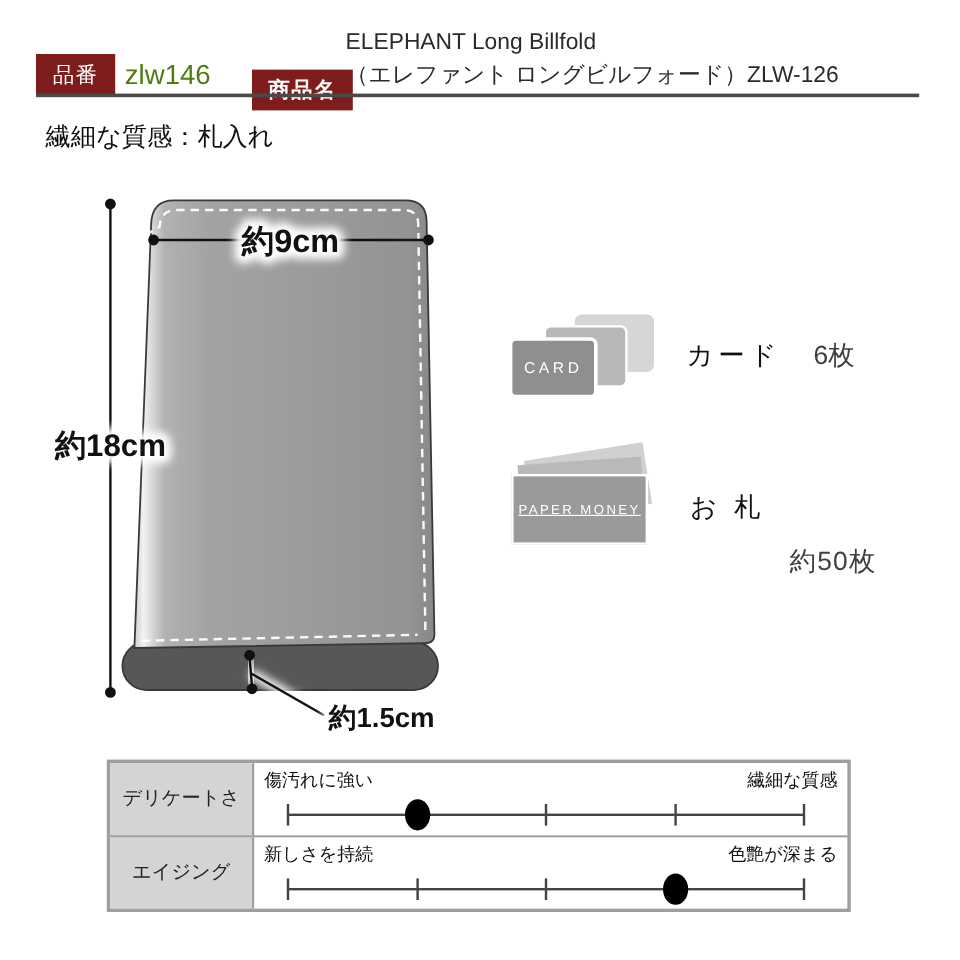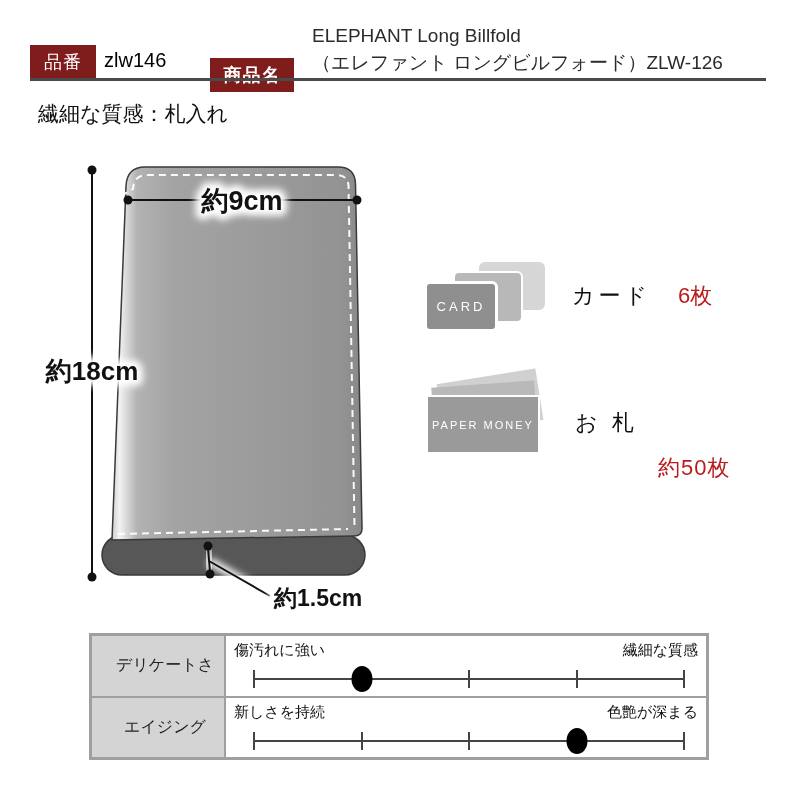--- a/index.html
+++ b/index.html
@@ -3,53 +3,53 @@
 <meta charset="utf-8">
 <style>
   html,body{margin:0;padding:0;background:#fff;}
   .page{position:relative;width:800px;height:800px;background:#fff;overflow:hidden;
         font-family:"Liberation Sans","DejaVu Sans",sans-serif;color:#1a1a1a;}
   
   .tag{position:absolute;background:#7f1d1d;color:#fff;display:flex;align-items:center;
        justify-content:center;font-size:18px;letter-spacing:1px;}
   .tag-item{left:30px;top:45px;width:66px;height:34px;}
   .tag-name{left:210px;top:58px;width:84px;height:34px;font-weight:bold;}
-  .item-value{position:absolute;left:104px;top:49px;font-size:20px;color:#000000;}
-  .product-name{position:absolute;left:288px;top:22px;font-size:19px;line-height:27px;color:#2b2b2b;margin-left:24px;}
+  .item-value{position:absolute;left:104px;top:49px;font-size:23px;color:#4d7c0f;}
+  .product-name{position:absolute;left:288px;top:22px;font-size:19px;line-height:27px;color:#2b2b2b;}
   .header-rule{position:absolute;left:30px;top:78px;width:736px;height:3px;background:#4a4a4a;}
   .style-line{position:absolute;left:38px;top:100px;font-size:21px;color:#111;}
   
   .wallet-svg{position:absolute;left:40px;top:140px;}
   
   .cap-card{position:absolute;border-radius:6px;}
   .card-back {left:479px;top:262px;width:66px;height:48px;background:#d6d6d6;}
   .card-mid  {left:453px;top:271px;width:66px;height:48px;background:#b8b8b8;border:2px solid #fff;}
   .card-front{left:424px;top:281px;width:68px;height:45px;background:#8f8f8f;border:3px solid #fff;
               display:flex;align-items:center;justify-content:center;color:#fff;
               font-size:13px;letter-spacing:3px;}
   .money-sheet1{position:absolute;left:440px;top:376px;width:100px;height:52px;background:#d0d0d0;
                 transform:rotate(-9deg);}
   .money-sheet2{position:absolute;left:433px;top:384px;width:103px;height:53px;background:#b9b9b9;
                 transform:rotate(-4deg);}
   .money-front{position:absolute;left:426px;top:395px;width:110px;height:55px;background:#9a9a9a;
                border:2px solid #fff;display:flex;align-items:center;justify-content:center;
-               color:#fff;font-size:11px;letter-spacing:2px;}
+               color:#fff;font-size:11px;letter-spacing:2px;text-decoration:underline;}
   .cap-label{position:absolute;font-size:22px;color:#111;letter-spacing:4px;}
-  .cap-value{position:absolute;font-size:22px;color:#b91c1c;}
+  .cap-value{position:absolute;font-size:22px;color:#404040;}
   .lbl-card {left:572px;top:281px;font-family:Liberation Mono, monospace;}
   .val-card {left:678px;top:281px;}
   .lbl-money{left:575px;top:408px;}
   .val-money{left:658px;top:408px;letter-spacing:1px;margin-top:45px;}
   
   .rating-table{position:absolute;left:89px;top:633px;width:620px;height:127px;
                 border:3px solid #9f9f9f;box-sizing:border-box;display:flex;flex-direction:column;}
   .r-row{flex:1;display:flex;min-height:0;}
   .r-row + .r-row{border-top:2px solid #9f9f9f;}
   .r-label{width:118px;flex:none;background:#d4d4d4;border-right:2px solid #9f9f9f;
-           display:flex;align-items:center;justify-content:center;font-size:16px;color:#222;padding-left:14px;}
+           display:flex;align-items:center;justify-content:center;font-size:16px;color:#222;}
   .r-content{flex:1;position:relative;background:#fff;padding-left:18px;}
   .r-ends{position:absolute;left:8px;right:8px;top:5px;display:flex;
           justify-content:space-between;font-size:15px;color:#111;}
   .scale{position:absolute;left:28px;width:430px;top:42px;height:2px;background:#444;}
   .tick{position:absolute;top:-8px;width:2px;height:18px;background:#444;transform:translateX(-50%);}
   .dot{position:absolute;top:1px;width:21px;height:26px;background:#000;border-radius:50%;
        transform:translate(-50%,-50%);}
 </style>
 </head>
 <body>

